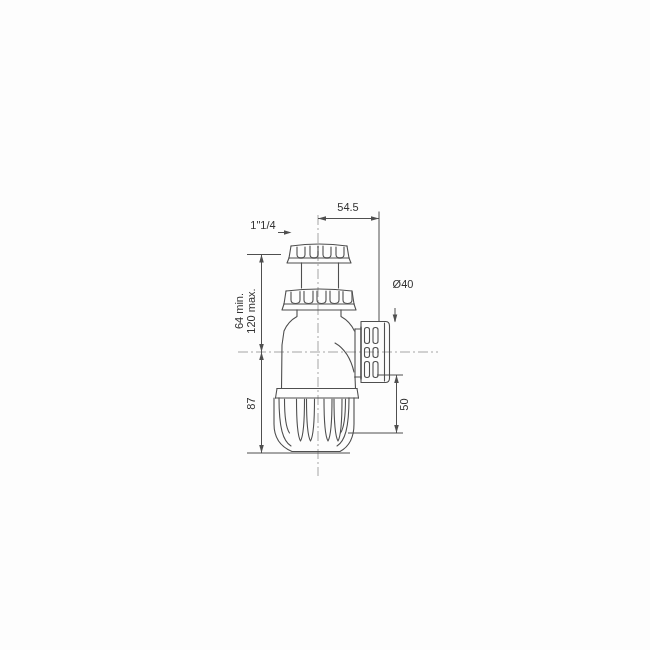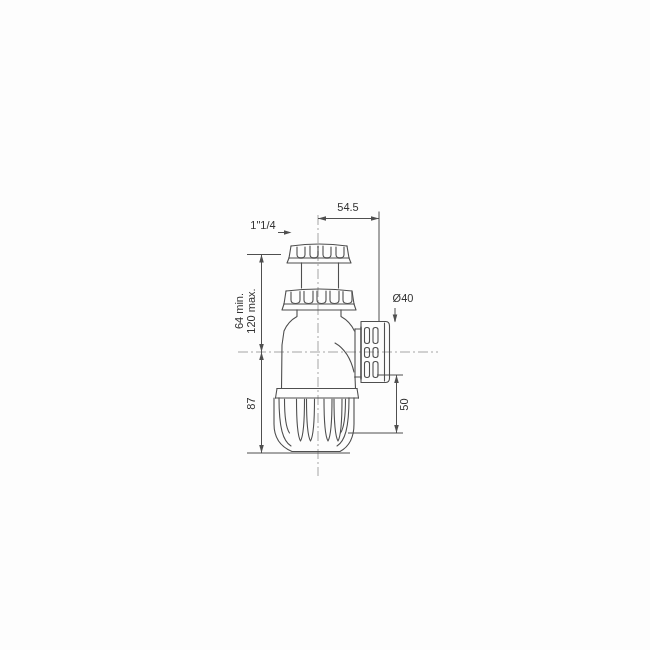--- a/index.html
+++ b/index.html
@@ -142,17 +142,17 @@
 
   <div class="dim-label" style="left:243px;top:219px;width:40px;">1"1/4</div>
 
   <div class="dim-label rot" style="left:220px;top:298px;width:52px;height:26px;">
     <span style="display:block">64 min.</span>
     <span style="display:block">120 max.</span>
   </div>
 
   <div class="dim-label rot" style="left:241px;top:397px;width:20px;height:13px;">87</div>
 
-  <div class="dim-label" style="left:383px;top:292px;width:40px;">Ø40</div>
+  <div class="dim-label" style="left:383px;top:278px;width:40px;">Ø40</div>
 
   <div class="dim-label rot" style="left:394px;top:398px;width:20px;height:13px;">50</div>
 
 </div>
 
 </body></html>

